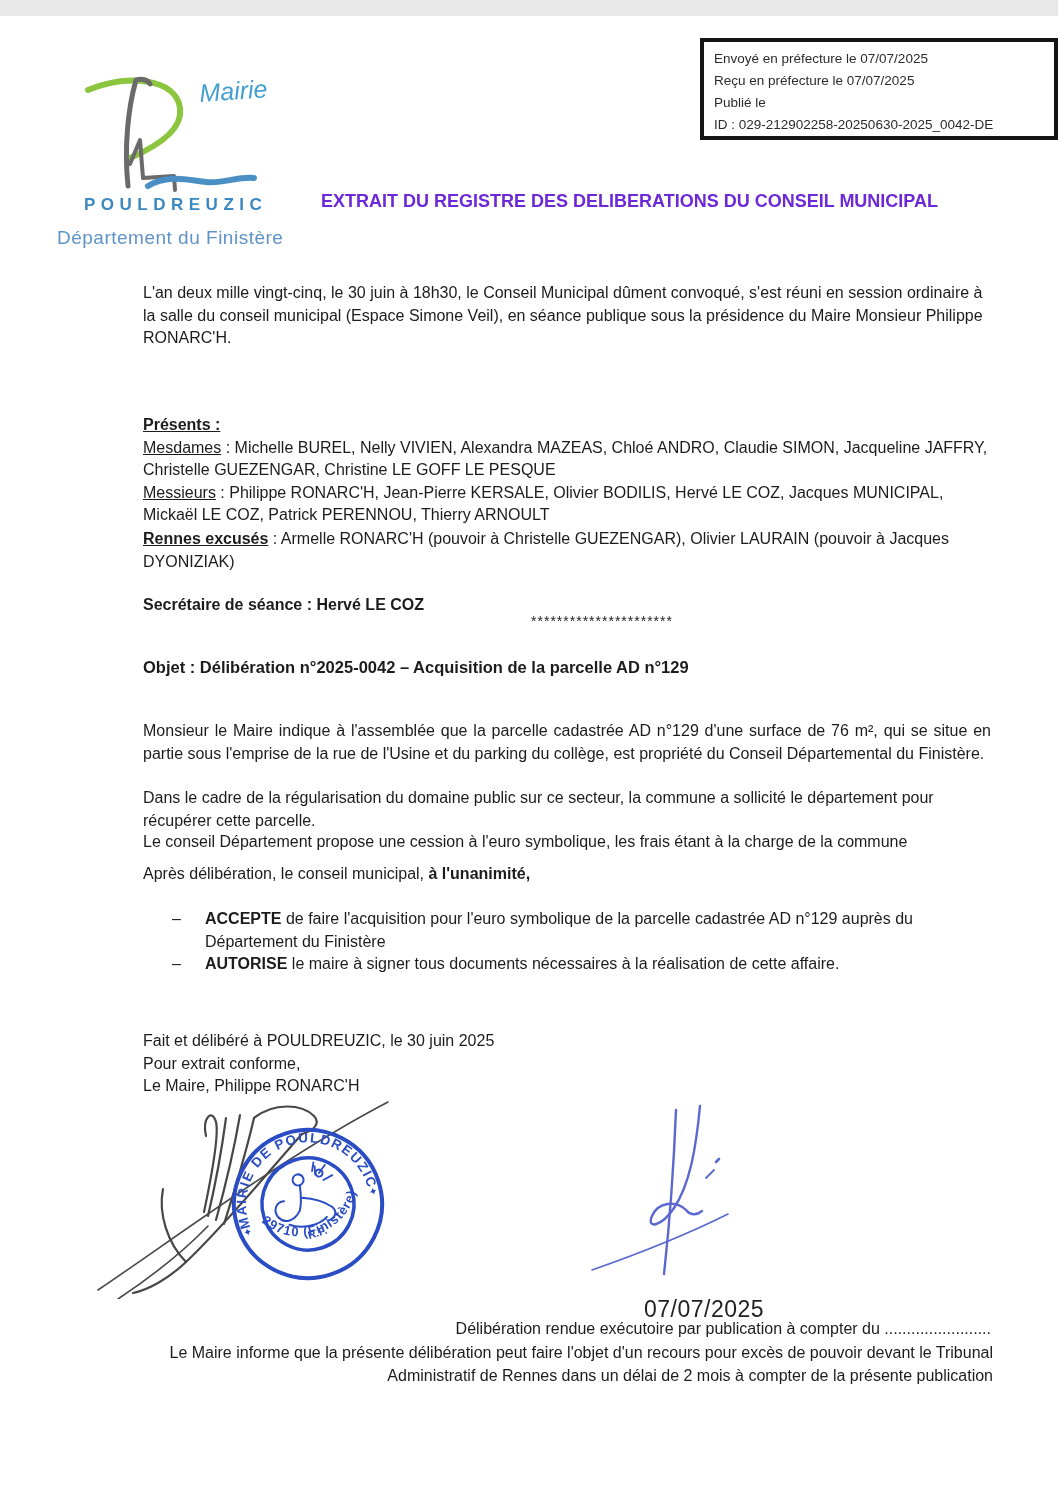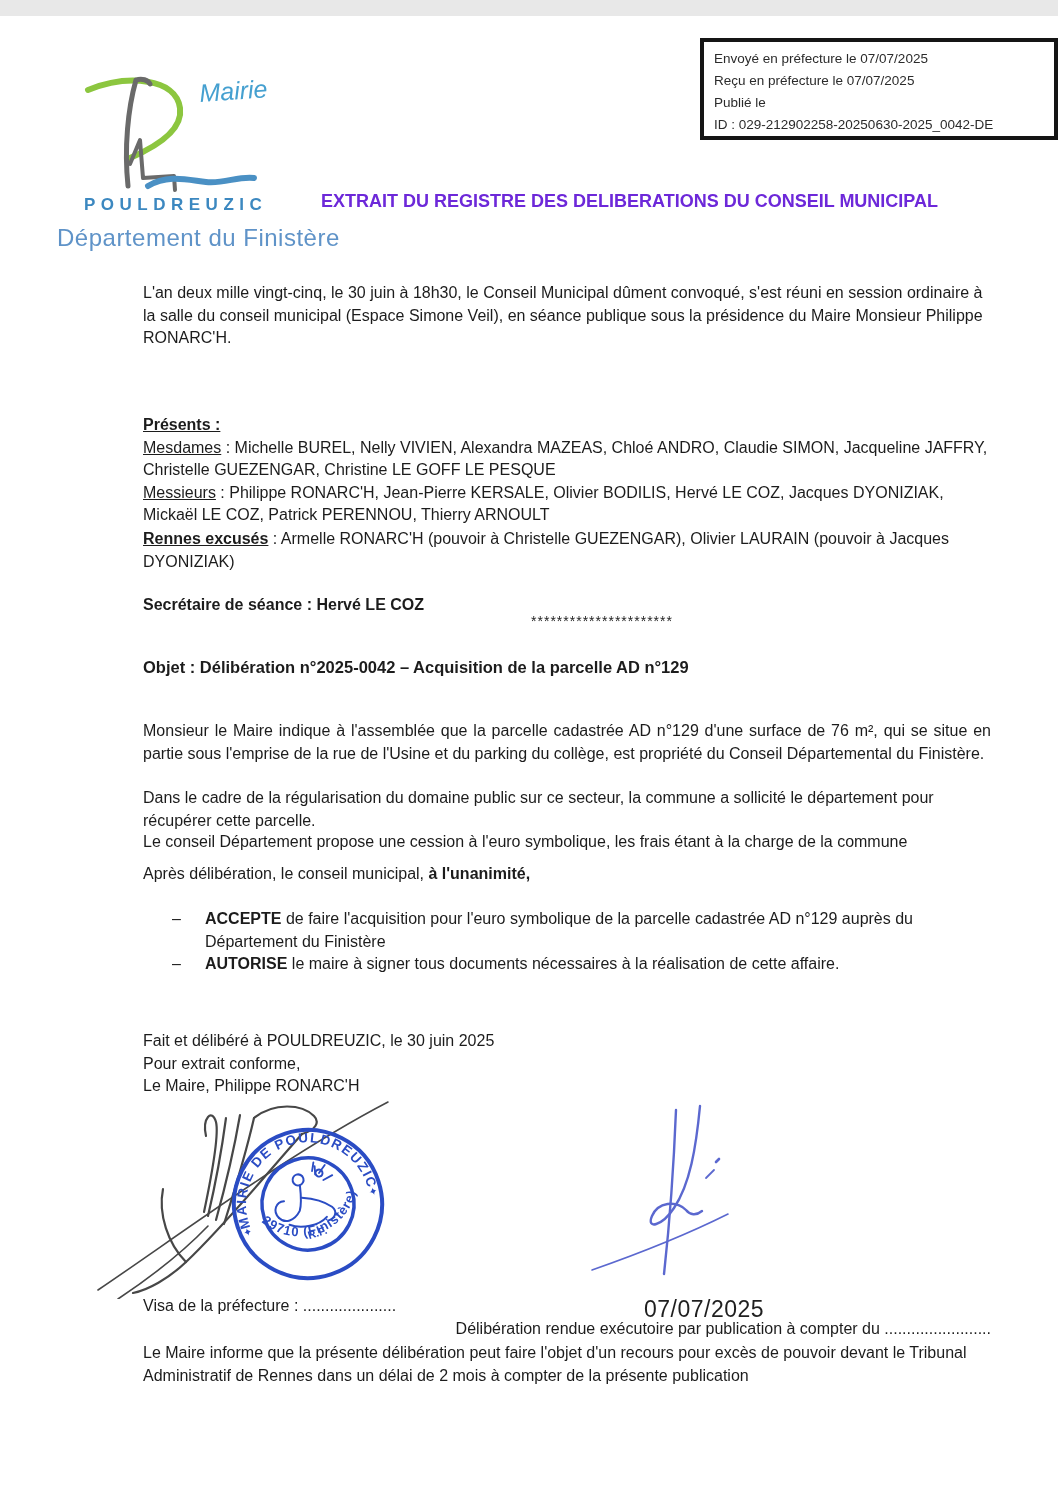--- a/index.html
+++ b/index.html
@@ -10,21 +10,21 @@
     margin:16px auto;
   }
   
   .pref-box{
     position:absolute;left:700px;top:22px;width:330px;height:84px;
     border:4px solid #151515;padding:6px 10px 4px 10px;
     font-size:13.5px;line-height:22px;color:#2b2b2b;background:#fff;
   }
   
   .logo{position:absolute;left:58px;top:52px;width:250px;height:150px;}
-  .dept{position:absolute;left:57px;top:211px;font-size:24px;color:#5f93c8;letter-spacing:.5px;}
+  .dept{position:absolute;left:57px;top:211px;font-size:19px;color:#5f93c8;letter-spacing:.5px;}
   .doc-title{position:absolute;left:321px;top:174px;font-weight:bold;font-size:18px;color:#6d28d9;white-space:nowrap;}
   
   .bodycol{position:absolute;left:143px;width:848px;}
   .abs{position:absolute;left:0;}
   .row-convoc{display:flex;justify-content:space-between;width:848px;}
   .u{text-decoration:underline;}
   .b{font-weight:bold;}
   .just{text-align:justify;}
   .stars{width:848px;text-align:center;padding-left:70px;box-sizing:border-box;font-size:14px;letter-spacing:1px;color:#222;}
   .objet{font-weight:bold;font-size:16.5px;}
@@ -68,21 +68,21 @@
   <div class="dept">Département du Finistère</div>
 
   <div class="doc-title">EXTRAIT DU REGISTRE DES DELIBERATIONS DU CONSEIL MUNICIPAL</div>
 
   <div class="bodycol abs" style="top:266px;left:143px;">L'an deux mille vingt-cinq, le 30 juin à 18h30, le Conseil Municipal dûment convoqué, s'est réuni en session ordinaire à la salle du conseil municipal (Espace Simone Veil), en séance publique sous la présidence du Maire Monsieur Philippe RONARC'H.</div>
 
 
   <div class="bodycol abs" style="top:398px;left:143px;">
     <div><span class="b u">Présents :</span></div>
     <div><span class="u">Mesdames</span><span> : Michelle BUREL, Nelly VIVIEN, Alexandra MAZEAS, Chloé ANDRO, Claudie SIMON, Jacqueline JAFFRY, Christelle GUEZENGAR, Christine LE GOFF LE PESQUE</span></div>
-    <div><span class="u">Messieurs</span><span> : Philippe RONARC'H, Jean-Pierre KERSALE, Olivier BODILIS, Hervé LE COZ, Jacques DYONIZIAK, Mickaël LE COZ, Patrick PERENNOU, Thierry ARNOULT</span></div>
+    <div><span class="u">Messieurs</span><span> : Philippe RONARC'H, Jean-Pierre KERSALE, Olivier BODILIS, Hervé LE COZ, Jacques MUNICIPAL, Mickaël LE COZ, Patrick PERENNOU, Thierry ARNOULT</span></div>
   </div>
 
   <div class="bodycol abs" style="top:512px;left:143px;">
     <span class="b u">Rennes excusés</span><span> : Armelle RONARC'H (pouvoir à Christelle GUEZENGAR), Olivier LAURAIN (pouvoir à Jacques DYONIZIAK)</span>
   </div>
 
   <div class="bodycol abs b" style="top:578px;left:143px;">Secrétaire de séance : Hervé LE COZ</div>
 
   <div class="bodycol abs stars" style="top:594px;left:143px;">**********************</div>
 
@@ -162,20 +162,19 @@
   <svg style="position:absolute;left:588px;top:1082px;" width="210" height="190" viewBox="0 0 210 190">
     <g fill="none" stroke="#5b68cf" stroke-width="2.4" stroke-linecap="round">
       <path d="M88,12 C86,62 82,122 76,176"></path>
       <path d="M112,8 C108,50 102,86 86,110 C74,128 58,132 64,118 C70,104 88,102 98,112 C102,117 108,118 114,113"></path>
       <path d="M118,80 l8,-8" stroke-width="1.8"></path>
       <path d="M128,64 l3,-3" stroke-width="2.6"></path>
       <path d="M4,172 C44,158 96,138 140,116" stroke-width="1.6"></path>
     </g>
   </svg>
 
-  <div class="bodycol abs" style="top:1279px;left:143px;">Visa de la préfecture : .....................</div>
   <div class="date-filled">07/07/2025</div>
   <div class="bodycol abs" style="top:1302px;left:143px;text-align:right;">
     <span>Délibération rendue exécutoire par publication à compter du </span><span>........................</span>
   </div>
-  <div class="bodycol abs" style="top:1326px;left:143px;width:850px;">Le Maire informe que la présente délibération peut faire l'objet d'un recours pour excès de pouvoir devant le Tribunal Administratif de Rennes dans un délai de 2 mois à compter de la présente publication</div>
+  <div class="bodycol abs" style="top:1326px;left:143px;width:850px;text-align:right;">Le Maire informe que la présente délibération peut faire l'objet d'un recours pour excès de pouvoir devant le Tribunal Administratif de Rennes dans un délai de 2 mois à compter de la présente publication</div>
 
 </div>
 
 </body></html>

